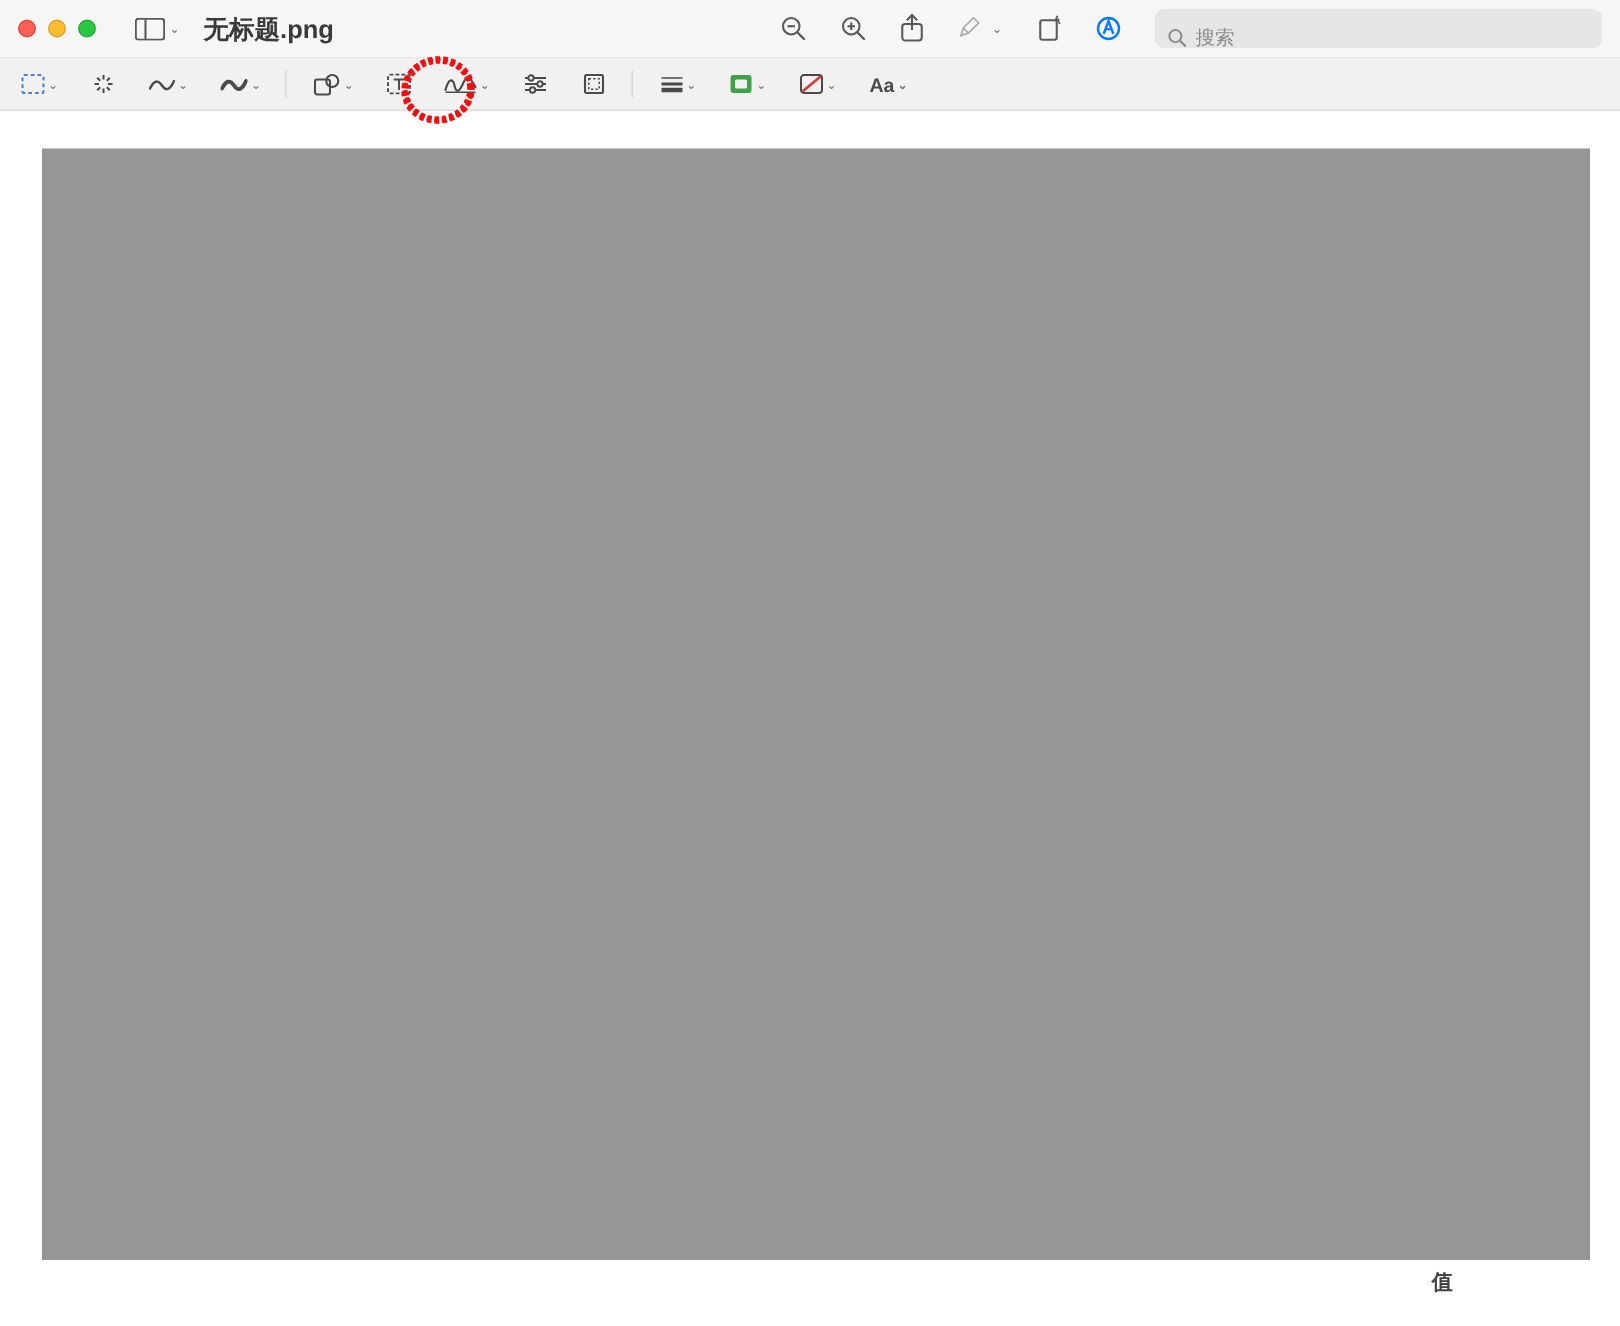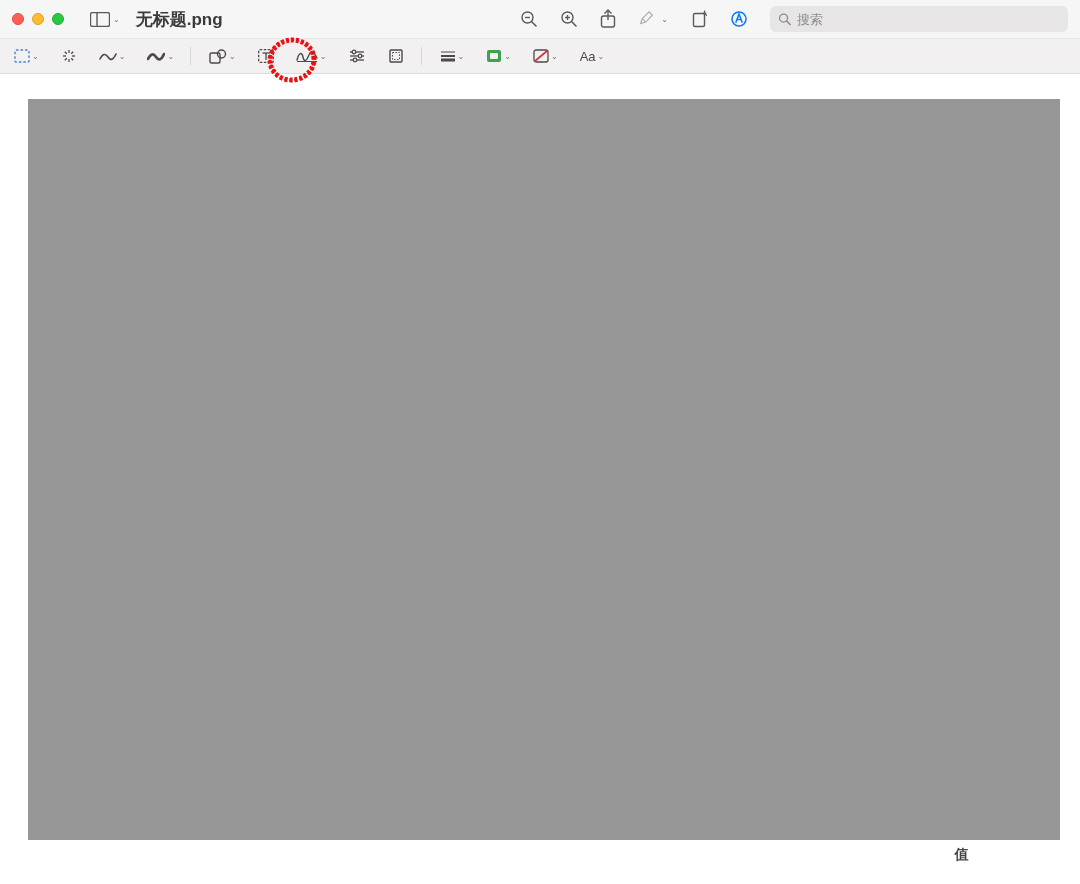--- a/index.html
+++ b/index.html
@@ -28,21 +28,21 @@
   .title-text { color: #3a3a3a; font-size: 17px; font-weight: 600; }
   .titlebar-center { flex: 1; }
   .titlebar-right { display: flex; align-items: center; gap: 22px; }
   .tb-btn { color: #525252; display: flex; align-items: center; cursor: pointer; }
   .tb-btn.blue { color: #0a7aff; }
   .pencil-group { display: flex; align-items: center; gap: 6px; color: #9b9b9b; }
   .searchbox {
     width: 298px; height: 26px;
     background: #e7e5e5;
     border-radius: 6px;
-    display: flex; align-items: center;
+    display: flex; align-items: flex-end;
     padding: 0 8px; gap: 6px;
     color: #8b8b8b;
   }
   .searchbox input {
     border: none; background: transparent; outline: none;
     font-size: 13px; color: #555; width: 100%;
   }
   .searchbox input::placeholder { color: #8b8b8b; }
 
   .toolbar {
@@ -53,21 +53,21 @@
     display: flex;
     align-items: center;
     padding: 0 12px;
     gap: 0;
   }
   .toolbar-group { display: flex; align-items: center; gap: 22px; padding-right: 20px; }
   .toolbar-sep { width: 1px; height: 18px; background: #d6d6d6; margin: 0 0 0 -4px; }
   .tool { color: #4a4a4a; display: flex; align-items: center; gap: 1px; cursor: pointer; }
   .tool svg, .tb-btn svg { display: block; }
   .chev { font-size: 8px; color: #6f6f6f; margin-left: 1px; }
-  .Aa { font-size: 13px; font-weight: 400; color: #4a4a4a; display:flex; align-items:center;text-align:right;}
+  .Aa { font-size: 13px; font-weight: 700; color: #4a4a4a; display:flex; align-items:center;text-align:right;}
 
   .canvas-area {
     background: #ffffff;
     height: calc(884px - 38px - 36px);
     position: relative;
   }
   .image-placeholder {
     position: absolute;
     left: 28px;
     top: 25px;

